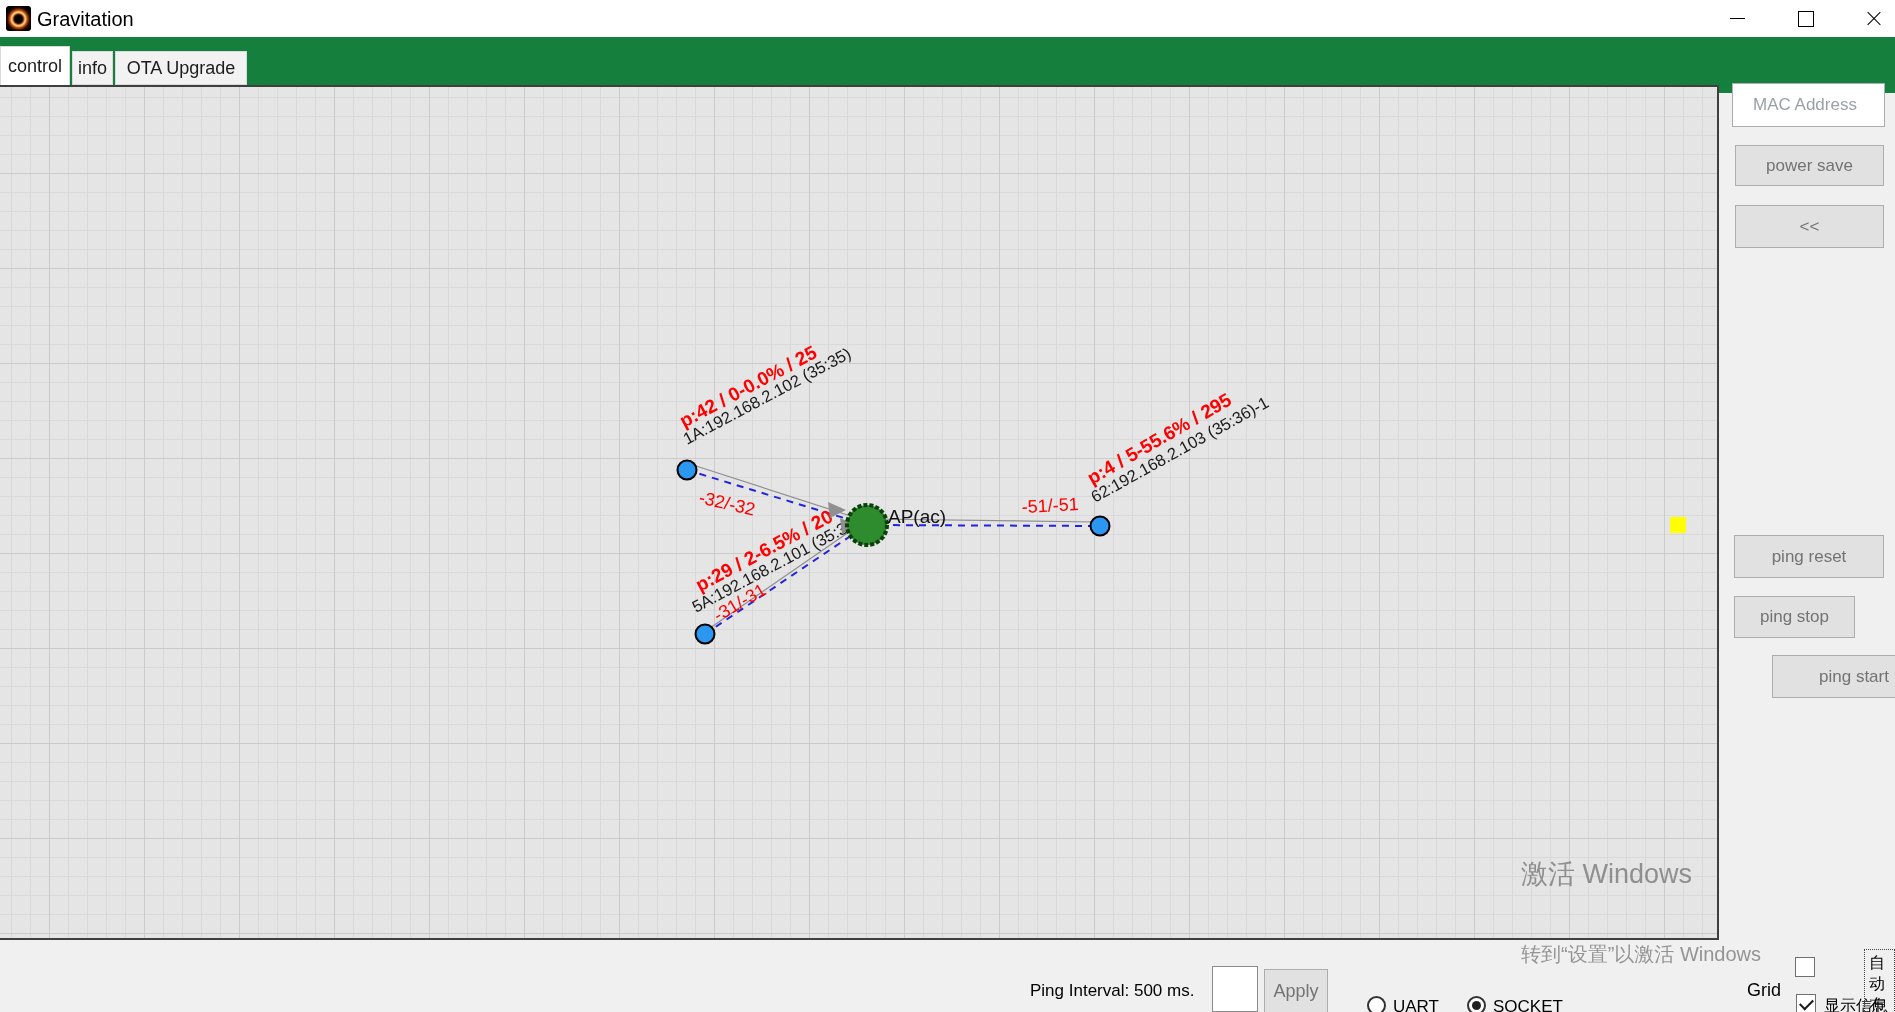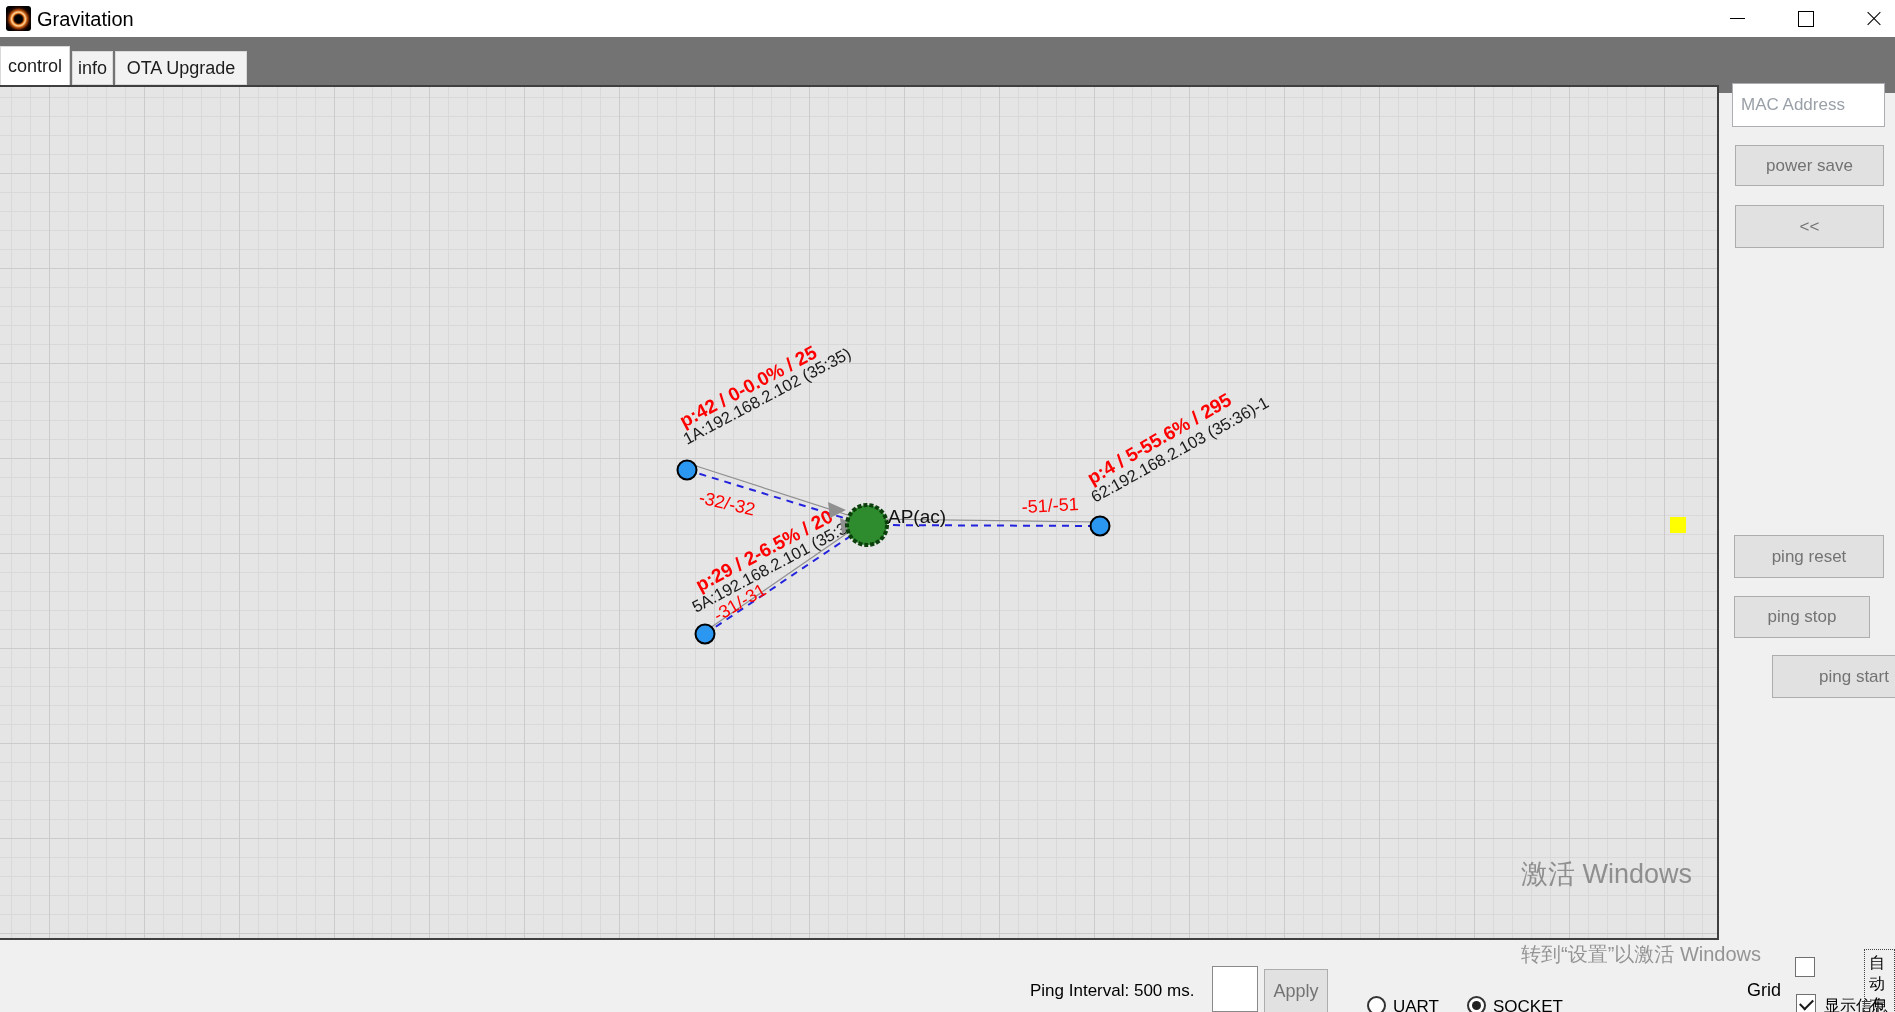--- a/index.html
+++ b/index.html
@@ -12,21 +12,21 @@
     background:radial-gradient(circle at 50% 52%, #000 0 20%, #3a1402 25%, #ff8c2a 33%, #ffd9a0 38%, #c2550c 48%, #2a0a00 62%, #000 75%);}
   #win-title{left:37px;top:8px;font-size:20px;color:#000;}
   .winbtn{top:0;width:45px;height:37px;display:flex;align-items:center;justify-content:center;cursor:default;}
   #btn-min{left:1715px;} #btn-max{left:1783px;} #btn-close{left:1851px;}
   #btn-min .bar{width:15px;height:0;border-top:1.6px solid #000;}
   #btn-max .sq{width:14px;height:14px;border:1.6px solid #000;}
   .xwrap{position:relative;width:16px;height:16px;}
   .xwrap i{position:absolute;left:-1px;top:7px;width:18px;height:0;border-top:1.6px solid #000;}
   .xwrap i:first-child{transform:rotate(45deg);} .xwrap i:last-child{transform:rotate(-45deg);}
   
-  #tabstrip{left:0;top:37px;width:1895px;height:56px;background:#737373;}
+  #tabstrip{left:0;top:37px;width:1895px;height:56px;background:#15803d;}
   .tab{position:absolute;display:flex;align-items:center;justify-content:center;
        font-size:18px;color:#1c1c1c;background:#f2f2f2;border:1px solid #d9d9d9;box-sizing:border-box;}
   #tab-control{left:0;top:9px;width:70px;height:39px;background:#ffffff;border-bottom:none;z-index:2;}
   #tab-info{left:72px;top:14px;width:41px;height:34px;}
   #tab-ota{left:115px;top:14px;width:132px;height:34px;}
   
   #canvas{left:-2px;top:85px;width:1721px;height:855px;box-sizing:border-box;
     border:2px solid #3f3f3f;background-color:#e5e5e5;
     background-image:
       linear-gradient(#cbcbcb 1px, transparent 1px),
@@ -38,27 +38,27 @@
   #canvas svg{position:absolute;left:0;top:0;}
   svg text{font-family:"Liberation Sans",sans-serif;}
   .stats{font-size:19px;font-weight:bold;fill:#ff0000;}
   .addr{font-size:16.5px;fill:#1a1a1a;}
   .rssi{font-size:18px;fill:#ff0000;}
   .aplabel{font-size:19px;fill:#111;}
   
   .panelbtn{background:#e1e1e1;border:1px solid #adadad;box-sizing:border-box;
     display:flex;align-items:center;justify-content:center;font-size:17px;color:#737373;cursor:default;}
   #mac-input{left:1732px;top:83px;width:153px;height:44px;box-sizing:border-box;
-    border:1px solid #abadb3;background:#fff;font-size:17px;padding:0 8px;color:#ec4899;
+    border:1px solid #abadb3;background:#fff;font-size:17px;padding:0 20px;color:#ec4899;
     font-family:"Liberation Sans",sans-serif;}
   #mac-input::placeholder{color:#9aa0a8;}
   #btn-powersave{left:1735px;top:145px;width:149px;height:41px;}
   #btn-collapse{left:1735px;top:205px;width:149px;height:43px;}
   #btn-pingreset{left:1734px;top:535px;width:150px;height:43px;}
-  #btn-pingstop{left:1734px;top:596px;width:136px;height:42px;}
+  #btn-pingstop{left:1734px;top:596px;width:121px;height:42px;}
   #btn-pingstart{left:1772px;top:655px;width:164px;height:43px;}
   
   #ping-interval-label{left:1030px;top:981px;font-size:17px;color:#000;}
   #interval-input{left:1212px;top:966px;width:46px;height:46px;box-sizing:border-box;
     border:1px solid #8a8a8a;background:#fff;font-size:17px;text-align:center;}
   #btn-apply{left:1264px;top:969px;width:64px;height:45px;font-size:18px;}
   .radio{width:19px;height:19px;border:2px solid #333;border-radius:50%;background:#fff;
     box-sizing:border-box;display:flex;align-items:center;justify-content:center;}
   #radio-uart{left:1367px;top:996px;} #radio-socket{left:1467px;top:996px;}
   .radio .dot{width:9px;height:9px;border-radius:50%;background:#222;}

